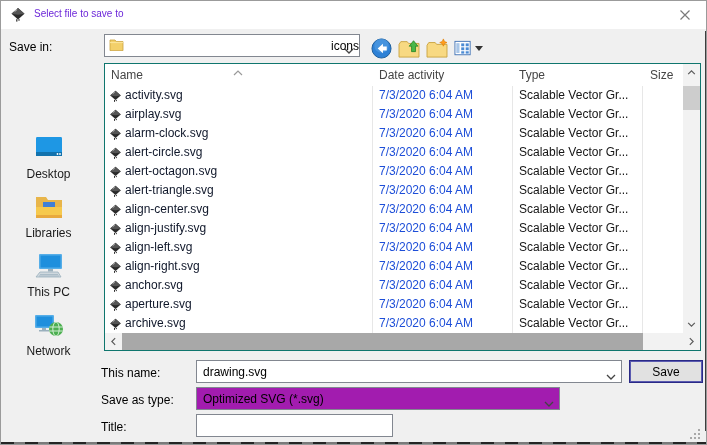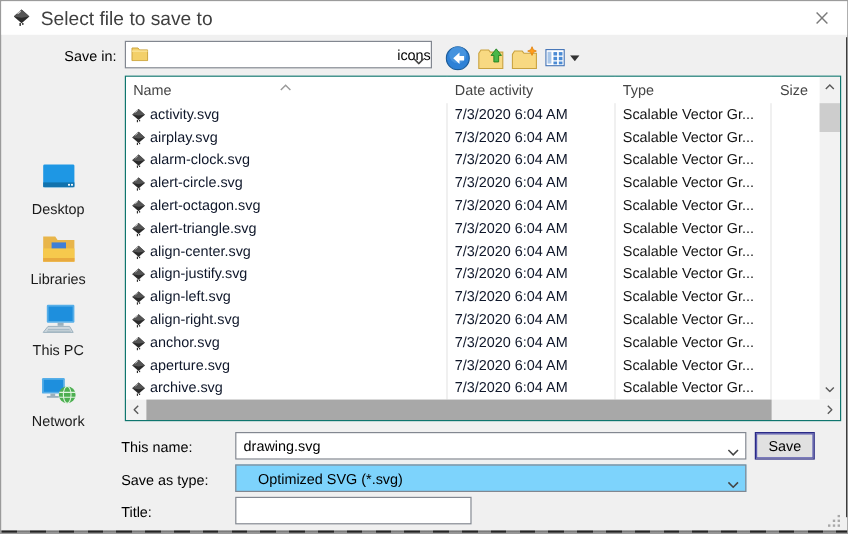--- a/index.html
+++ b/index.html
@@ -2,24 +2,24 @@
 <html><head>
 <meta charset="utf-8">
 <style>
   html,body{margin:0;padding:0;background:#d8d8d8;}
   #app{position:relative;width:707px;height:445px;background:#f0f0f0;
        font-family:"Liberation Sans",sans-serif;font-size:12px;color:#000;
        border:1px solid #9b9b9b;box-sizing:border-box;overflow:hidden;}
   
   .titlebar{position:absolute;left:0;top:0;width:100%;height:28px;background:#fff;}
   .app-icon{position:absolute;left:9px;top:6px;width:16px;height:16px;}
-  .win-title{position:absolute;left:33px;top:7px;color:#404040;font-size:16px;}
+  .win-title{position:absolute;left:33px;top:7px;color:#6d28d9;font-size:10px;}
   .close-btn{position:absolute;right:2px;top:0;width:38px;height:28px;display:flex;align-items:center;justify-content:center;}
   
-  .save-in-label{position:absolute;left:8px;top:39px;width:88px;text-align:right;}
+  .save-in-label{position:absolute;left:8px;top:39px;width:88px;}
   .combo{position:absolute;background:#fff;border:1px solid #828790;box-sizing:border-box;display:flex;align-items:center;justify-content:space-between;}
   .combo .chev{position:absolute;right:5px;top:50%;margin-top:-3px;}
   .combo-loc{left:103px;top:33px;width:256px;height:23px;}
   .combo-loc .foldico{margin:0 5px 0 4px;}
   .tbtn{position:absolute;top:36px;width:24px;height:22px;display:flex;align-items:center;justify-content:center;}
   
   .side-item{position:absolute;left:0;width:95px;text-align:center;}
   .side-item .sicon{display:block;margin:0 auto;}
   .side-item .slabel{display:block;margin-top:1px;color:#1a1a1a;}
   
@@ -27,37 +27,37 @@
              border:1px solid #0f766e;box-sizing:border-box;overflow:hidden;}
   .lheader{position:absolute;left:0;top:0;width:100%;height:22px;background:#fff;color:#454545;}
   .lheader .hcell{position:absolute;top:4px;}
   .h-name{left:6px;} .h-date{left:274px;} .h-type{left:414px;} .h-size{left:545px;}
   .sortcaret{position:absolute;left:128px;top:1px;}
   .colsep{position:absolute;top:0;width:1px;height:269px;background:#e7e7e7;}
   .rows{position:absolute;left:0;top:22px;width:578px;height:247px;overflow:hidden;}
   .frow{position:relative;height:19px;line-height:19px;white-space:nowrap;}
   .frow .fic{position:absolute;left:4px;top:3px;width:13px;height:13px;}
   .frow .c-name{position:absolute;left:20px;color:#0f172a;}
-  .frow .c-date{position:absolute;left:274px;color:#0f172a;}
+  .frow .c-date{position:absolute;left:274px;color:#1d4ed8;}
   .frow .c-type{position:absolute;left:414px;color:#151515;}
   .frow .c-size{position:absolute;left:545px;color:#151515;}
   
   .vscroll{position:absolute;right:0;top:0;width:17px;height:269px;background:#f2f2f2;}
   .vthumb{position:absolute;left:0;top:22px;width:17px;height:24px;background:#cdcdcd;}
   .varrow{position:absolute;left:0;width:17px;height:17px;display:flex;align-items:center;justify-content:center;}
   .hscroll{position:absolute;left:0;top:269px;width:595px;height:17px;background:#f2f2f2;}
   .hthumb{position:absolute;left:17px;top:0;width:521px;height:17px;background:#a8a8a8;}
   .harrow{position:absolute;top:0;width:17px;height:17px;display:flex;align-items:center;justify-content:center;}
   
   .flabel{position:absolute;left:100px;}
   .combo-fn{left:195px;top:359px;width:426px;height:23px;padding-left:6px;}
-  .combo-sat{left:195px;top:386px;width:426px;height:23px;padding-left:18px;background:#7dd3fc;}
+  .combo-sat{left:195px;top:386px;width:364px;height:23px;padding-left:6px;background:#a21caf;}
   .title-input{position:absolute;left:195px;top:413px;width:197px;height:23px;border:1px solid #828790;
                box-sizing:border-box;background:#fff;font-family:inherit;font-size:12px;padding:0 4px;}
-  .btn{position:absolute;left:628px;width:50px;height:23px;background:#e1e1e1;border:1px solid #adadad;
+  .btn{position:absolute;left:628px;width:74px;height:23px;background:#e1e1e1;border:1px solid #adadad;
        box-sizing:border-box;display:flex;align-items:center;justify-content:center;color:#000;}
   .btn-save{top:359px;border:1px solid #2a2a86;box-shadow:inset 0 0 0 1px #5a5ab0;}
   .btn-cancel{top:386px;}
   
   .grip{position:absolute;left:689px;top:428px;}
   .bottom-strip{position:absolute;left:0;top:441px;width:707px;height:4px;
     background:repeating-linear-gradient(90deg,#242424 0 13px,#7a7a7a 13px 24px);}
   .right-strip{position:absolute;left:704px;top:30px;width:3px;height:400px;background:#3d3d3d;}
 </style>
 </head>

